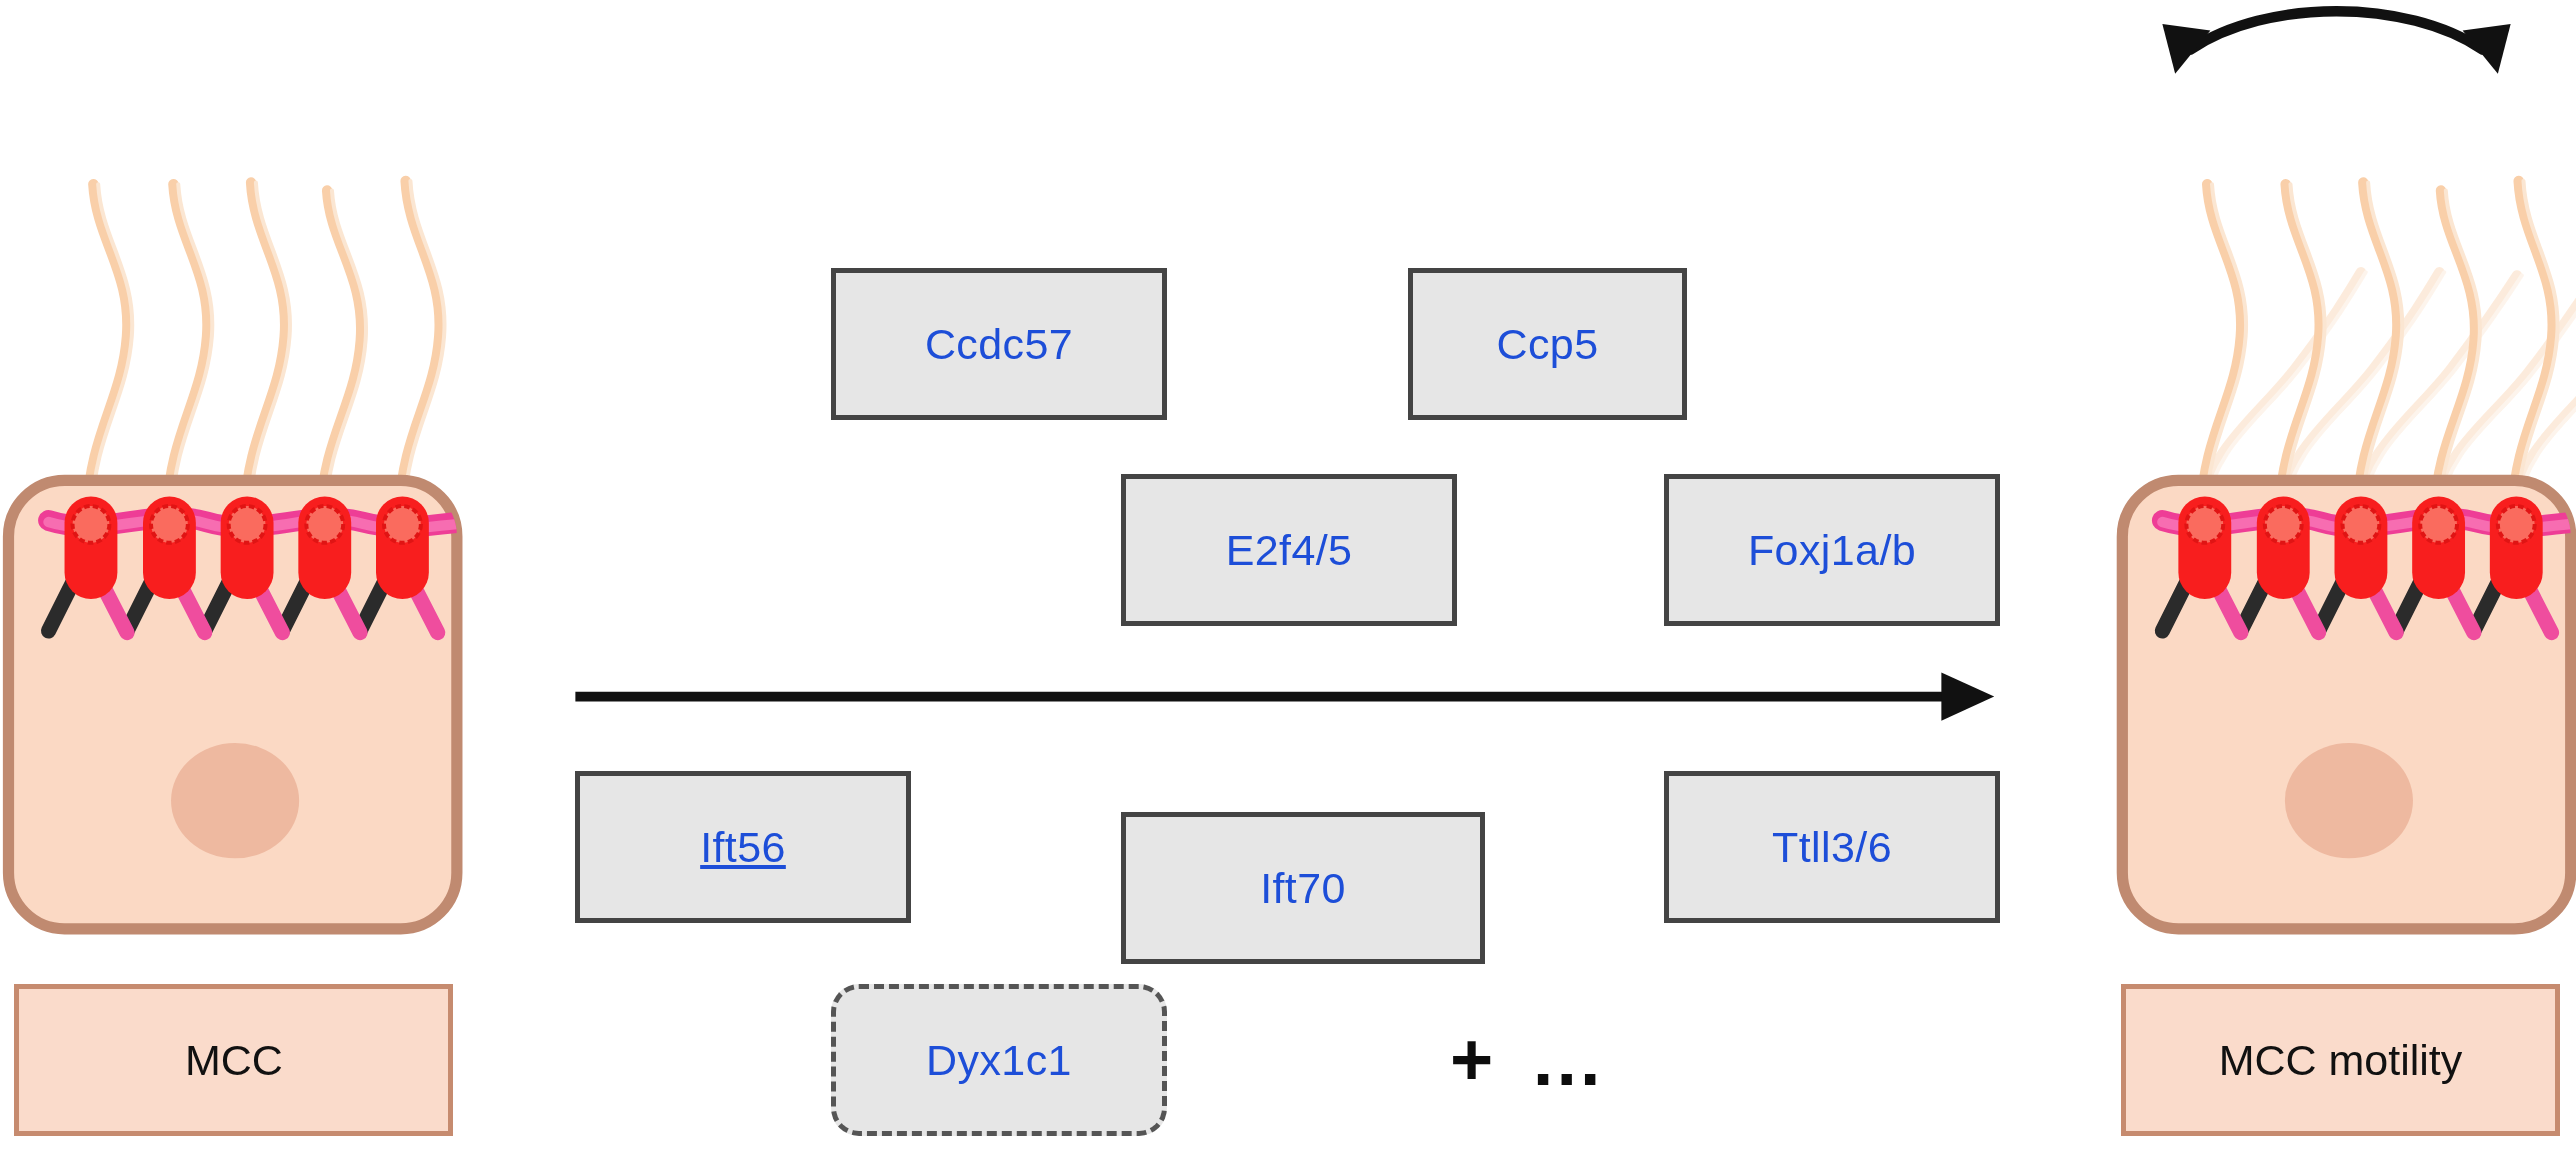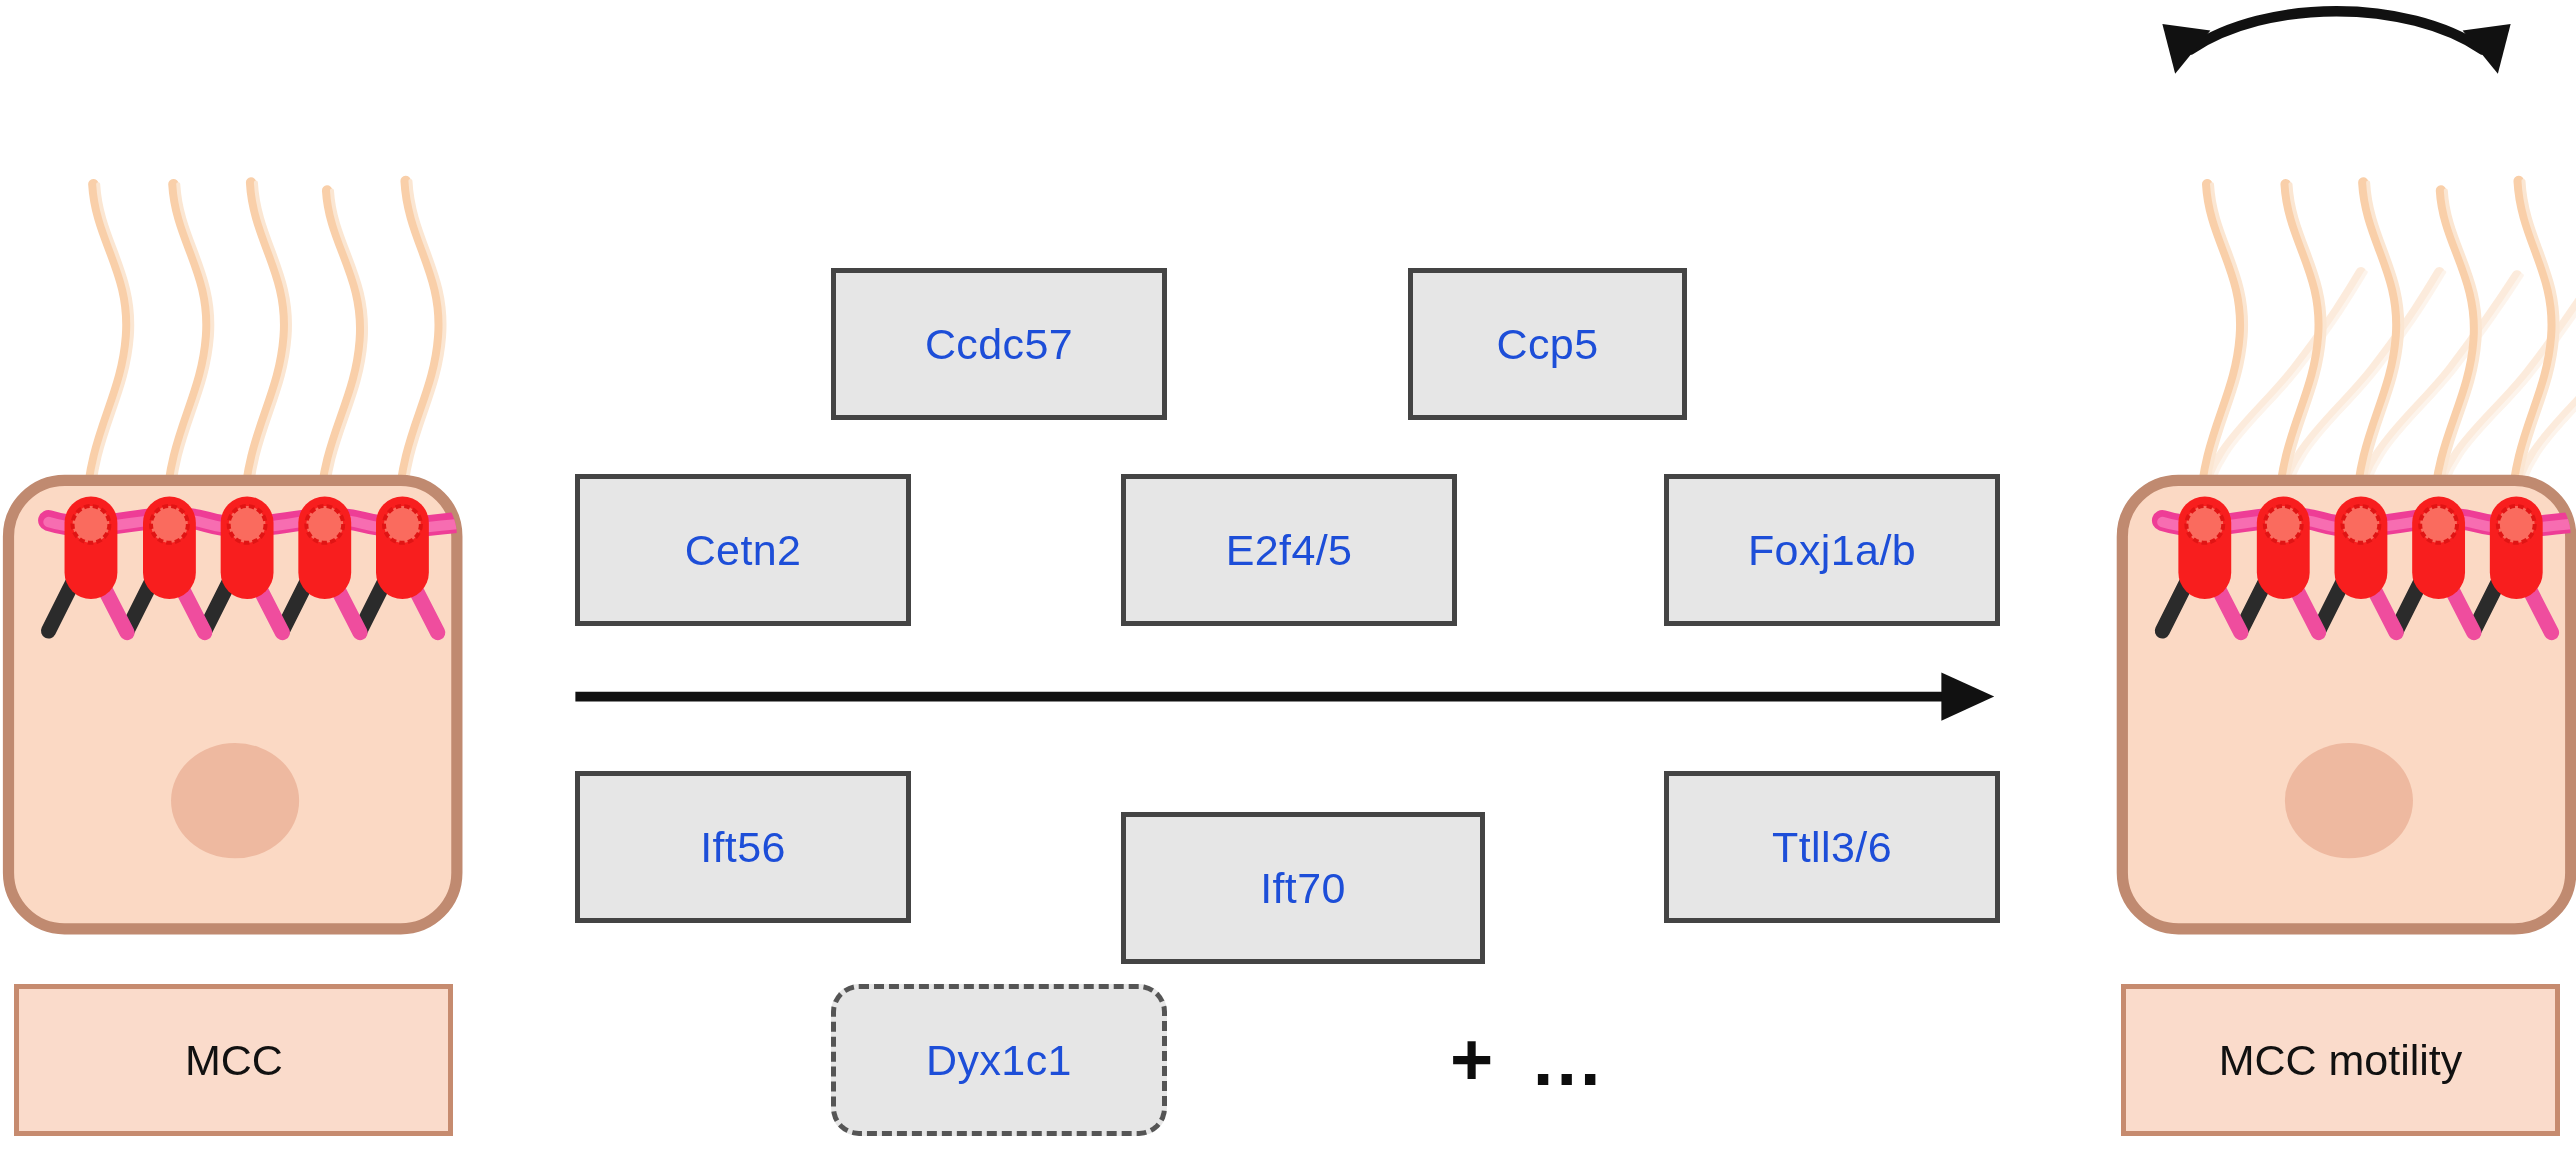--- a/index.html
+++ b/index.html
@@ -248,25 +248,24 @@
 
     <g>
       <line x1="718" y1="870" x2="2430" y2="870" stroke="#111111" stroke-width="12" stroke-linecap="butt"></line>
       <polygon points="2490,870 2424,840 2424,900" fill="#111111"></polygon>
     </g>
   </svg>
 
   <div class="gene-box" style="left:831px; top:268px; width:336px; height:152px;">Ccdc57</div>
   <div class="gene-box" style="left:1408px; top:268px; width:279px; height:152px;">Ccp5</div>
 
-  <div class="gene-box" style="left:575px; top:474px; width:336px; height:152px;">Cetn2</div>
   <div class="gene-box" style="left:1121px; top:474px; width:336px; height:152px;">E2f4/5</div>
   <div class="gene-box" style="left:1664px; top:474px; width:336px; height:152px;">Foxj1a/b</div>
 
-  <div class="gene-box" style="left:575px; top:771px; width:336px; height:152px;">Ift56</div>
+  <div class="gene-box" style="left:575px; top:771px; width:336px; height:152px;text-decoration:underline;">Ift56</div>
   <div class="gene-box" style="left:1121px; top:771px; width:364px; height:152px;margin-top:41px;">Ift70</div>
   <div class="gene-box" style="left:1664px; top:771px; width:336px; height:152px;">Ttll3/6</div>
 
   <div class="gene-box dashed" style="left:831px; top:984px; width:336px; height:152px;">Dyx1c1</div>
 
   <div class="plus-more" style="left:1450px; top:1017px;">+ …</div>
 
   <div class="label-box" style="left:14.4px; top:984px; width:439px; height:152px;">MCC</div>
   <div class="label-box" style="left:2121px; top:984px; width:439px; height:152px;">MCC motility</div>
 

